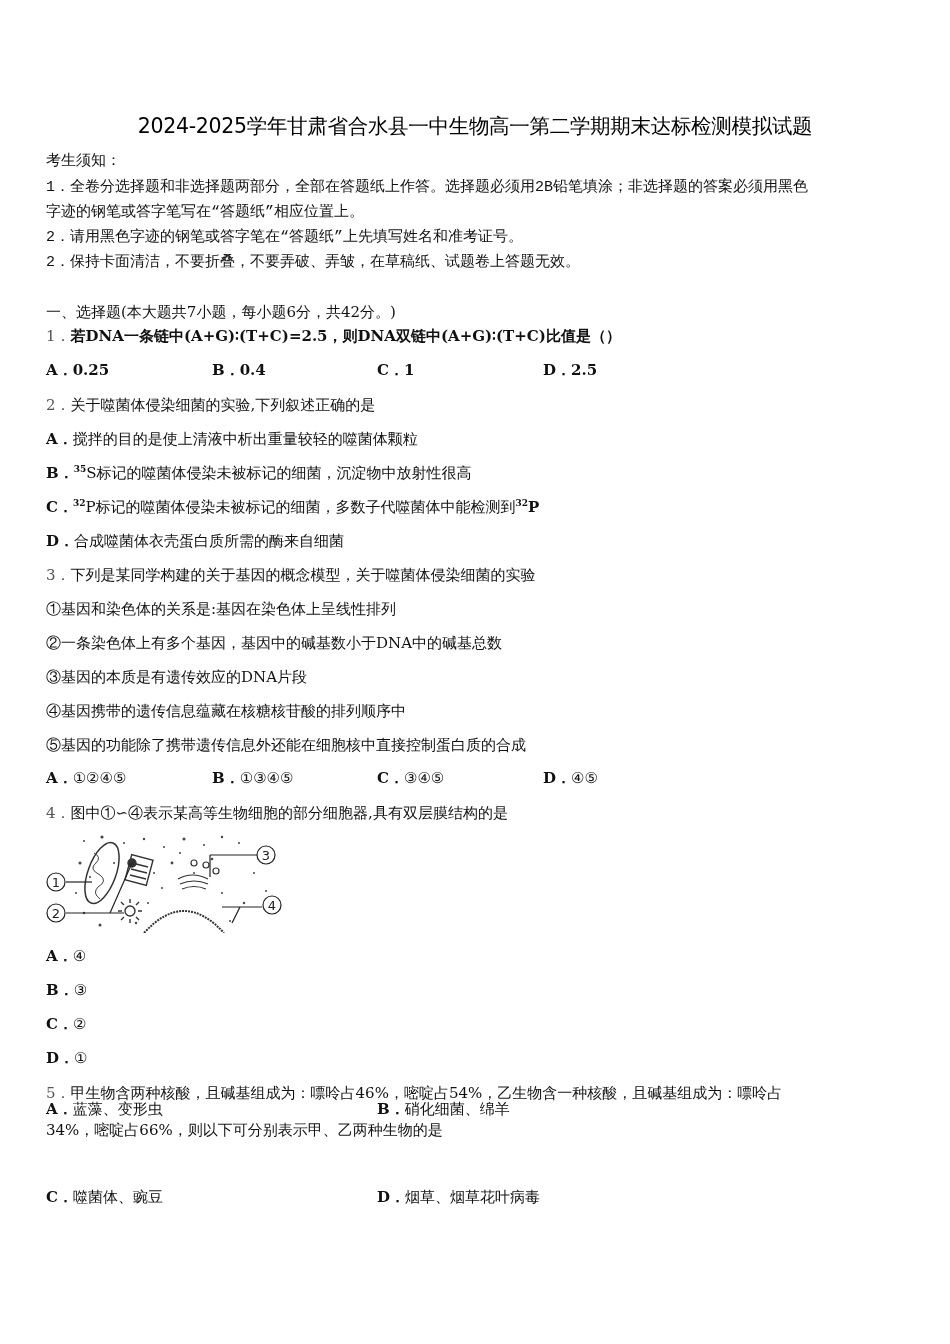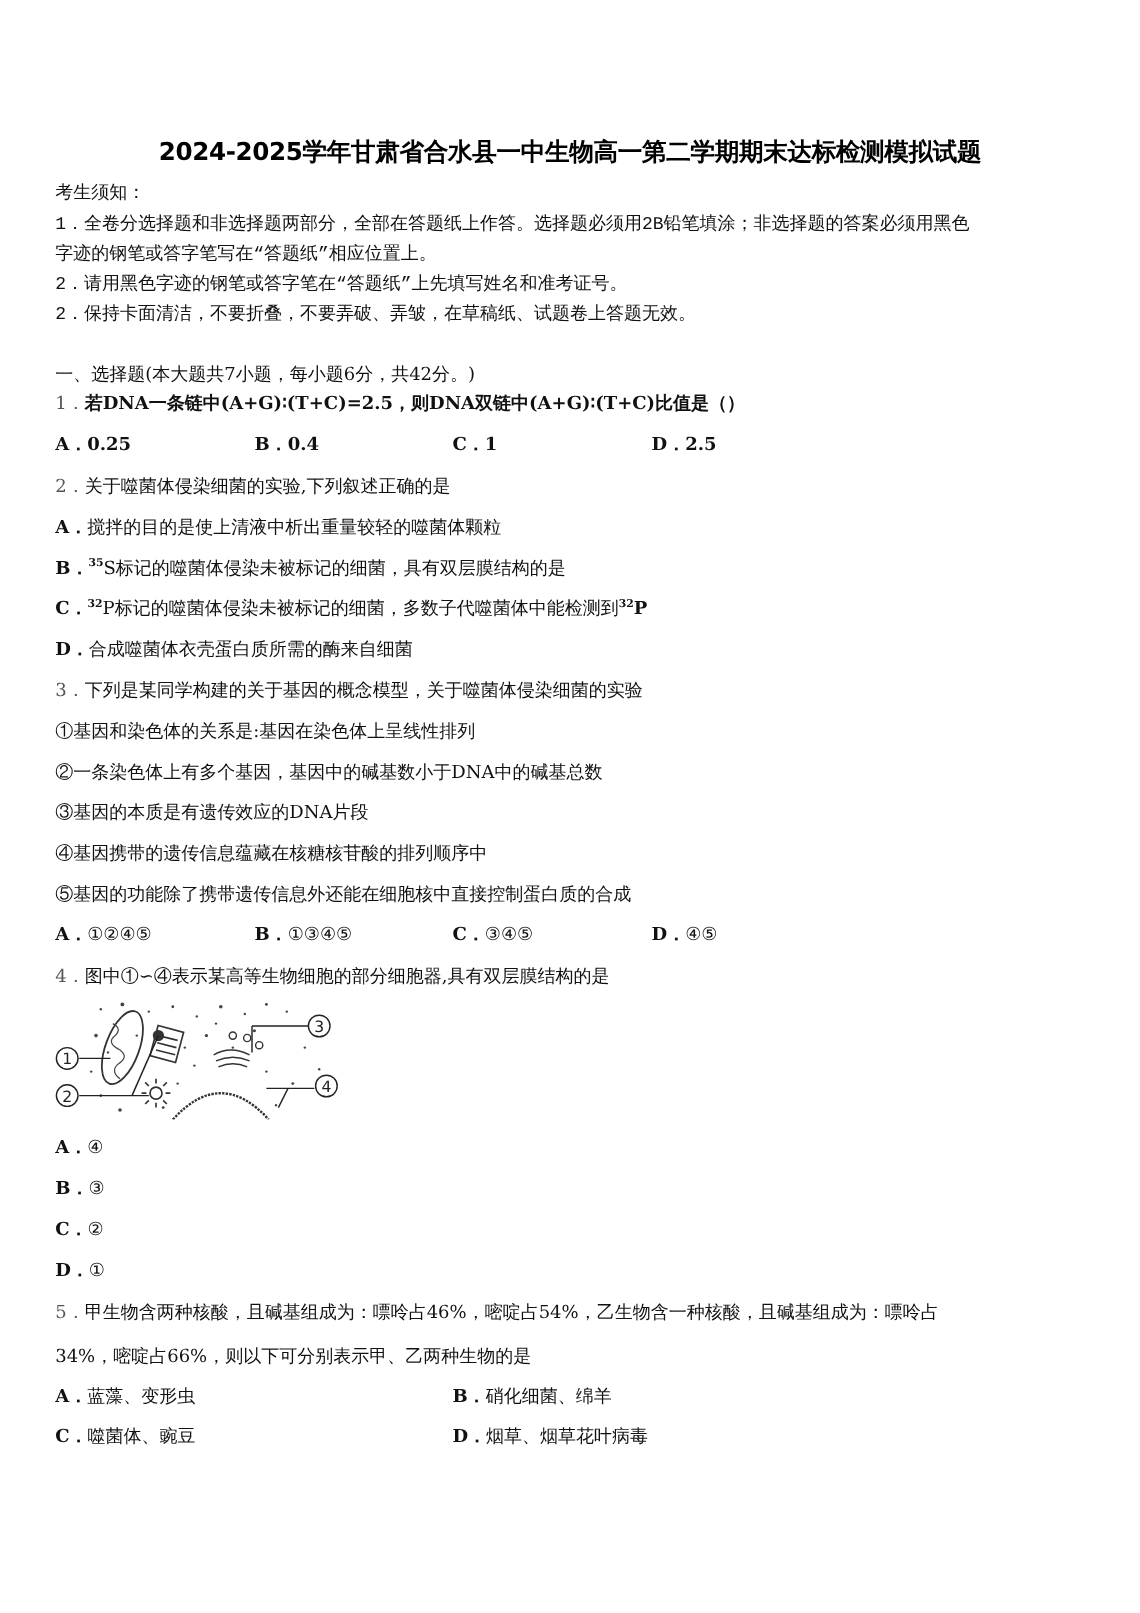--- a/index.html
+++ b/index.html
@@ -1,19 +1,19 @@
 <!DOCTYPE html>
 <html><head>
 <meta charset="utf-8">
 <style>
   html, body { margin:0; padding:0; background:#ffffff; }
   body { width:950px; height:1344px; position:relative; overflow:hidden;
          font-family:"DejaVu Serif","Liberation Serif",serif; color:#111; }
   .title { position:absolute; left:0; width:950px; top:112px; text-align:center;
-           font-family:"DejaVu Sans","Liberation Sans",sans-serif; font-weight:bold;
+           font-family:"DejaVu Sans","Liberation Sans",sans-serif; font-weight:normal;
            font-size:20.5px; letter-spacing:-0.3px; color:#000; }
   .line { position:absolute; left:46px; font-size:15px; line-height:20px; white-space:nowrap; }
   .notice { font-family:Liberation Mono, monospace; font-size:15px; }
   .num { color:#555; font-weight:normal; }
   .opt { font-weight:bold; }
   .bold { font-weight:bold; }
   sup { font-size:9px; vertical-align:6px; line-height:0; }
   .opt-row { position:absolute; left:46px; font-size:15px; height:20px; }
   .opt-row span.cell { position:absolute; white-space:nowrap; top:0;text-align:right; }
   .diagram { position:absolute; left:44px; top:833px; width:240px; height:100px; }
@@ -38,21 +38,21 @@
   <span class="cell" style="left:0"><span class="opt">A．</span><span class="bold">0.25</span></span>
   <span class="cell" style="left:166px"><span class="opt">B．</span><span class="bold">0.4</span></span>
   <span class="cell" style="left:331px"><span class="opt">C．</span><span class="bold">1</span></span>
   <span class="cell" style="left:497px"><span class="opt">D．</span><span class="bold">2.5</span></span>
 </div>
 
 <div class="line" style="top:395px">
   <span class="num">2．</span><span>关于噬菌体侵染细菌的实验,下列叙述正确的是</span>
 </div>
 <div class="line" style="top:429px"><span class="opt">A．</span><span>搅拌的目的是使上清液中析出重量较轻的噬菌体颗粒</span></div>
-<div class="line" style="top:463px"><span class="opt">B．</span><sup class="bold">35</sup><span>S标记的噬菌体侵染未被标记的细菌，具有双层膜结构的是</span></div>
+<div class="line" style="top:463px"><span class="opt">B．</span><sup class="bold">35</sup><span>S标记的噬菌体侵染未被标记的细菌，沉淀物中放射性很高</span></div>
 <div class="line" style="top:497px"><span class="opt">C．</span><sup class="bold">32</sup><span>P标记的噬菌体侵染未被标记的细菌，多数子代噬菌体中能检测到</span><sup class="bold">32</sup><span class="bold">P</span></div>
 <div class="line" style="top:531px"><span class="opt">D．</span><span>合成噬菌体衣壳蛋白质所需的酶来自细菌</span></div>
 
 <div class="line" style="top:565px">
   <span class="num">3．</span><span>下列是某同学构建的关于基因的概念模型，关于噬菌体侵染细菌的实验</span>
 </div>
 <div class="line" style="top:599px">①基因和染色体的关系是:基因在染色体上呈线性排列</div>
 <div class="line" style="top:633px">②一条染色体上有多个基因，基因中的碱基数小于DNA中的碱基总数</div>
 <div class="line" style="top:667px">③基因的本质是有遗传效应的DNA片段</div>
 <div class="line" style="top:701px">④基因携带的遗传信息蕴藏在核糖核苷酸的排列顺序中</div>
@@ -151,20 +151,20 @@
 
 <div class="line" style="top:946px"><span class="opt">A．</span><span>④</span></div>
 <div class="line" style="top:980px"><span class="opt">B．</span><span>③</span></div>
 <div class="line" style="top:1014px"><span class="opt">C．</span><span>②</span></div>
 <div class="line" style="top:1048px"><span class="opt">D．</span><span>①</span></div>
 
 <div class="line" style="top:1083px">
   <span class="num">5．</span><span>甲生物含两种核酸，且碱基组成为：嘌呤占46%，嘧啶占54%，乙生物含一种核酸，且碱基组成为：嘌呤占</span>
 </div>
 <div class="line" style="top:1120px">34%，嘧啶占66%，则以下可分别表示甲、乙两种生物的是</div>
-<div class="opt-row" style="top:1154px;width:860px">
+<div class="opt-row" style="top:1100px;width:860px">
   <span class="cell" style="left:0"><span class="opt">A．</span><span>蓝藻、变形虫</span></span>
   <span class="cell" style="left:331px"><span class="opt">B．</span><span>硝化细菌、绵羊</span></span>
 </div>
 <div class="opt-row" style="top:1188px;width:860px">
   <span class="cell" style="left:0"><span class="opt">C．</span><span>噬菌体、豌豆</span></span>
   <span class="cell" style="left:331px"><span class="opt">D．</span><span>烟草、烟草花叶病毒</span></span>
 </div>
 
 </body></html>

